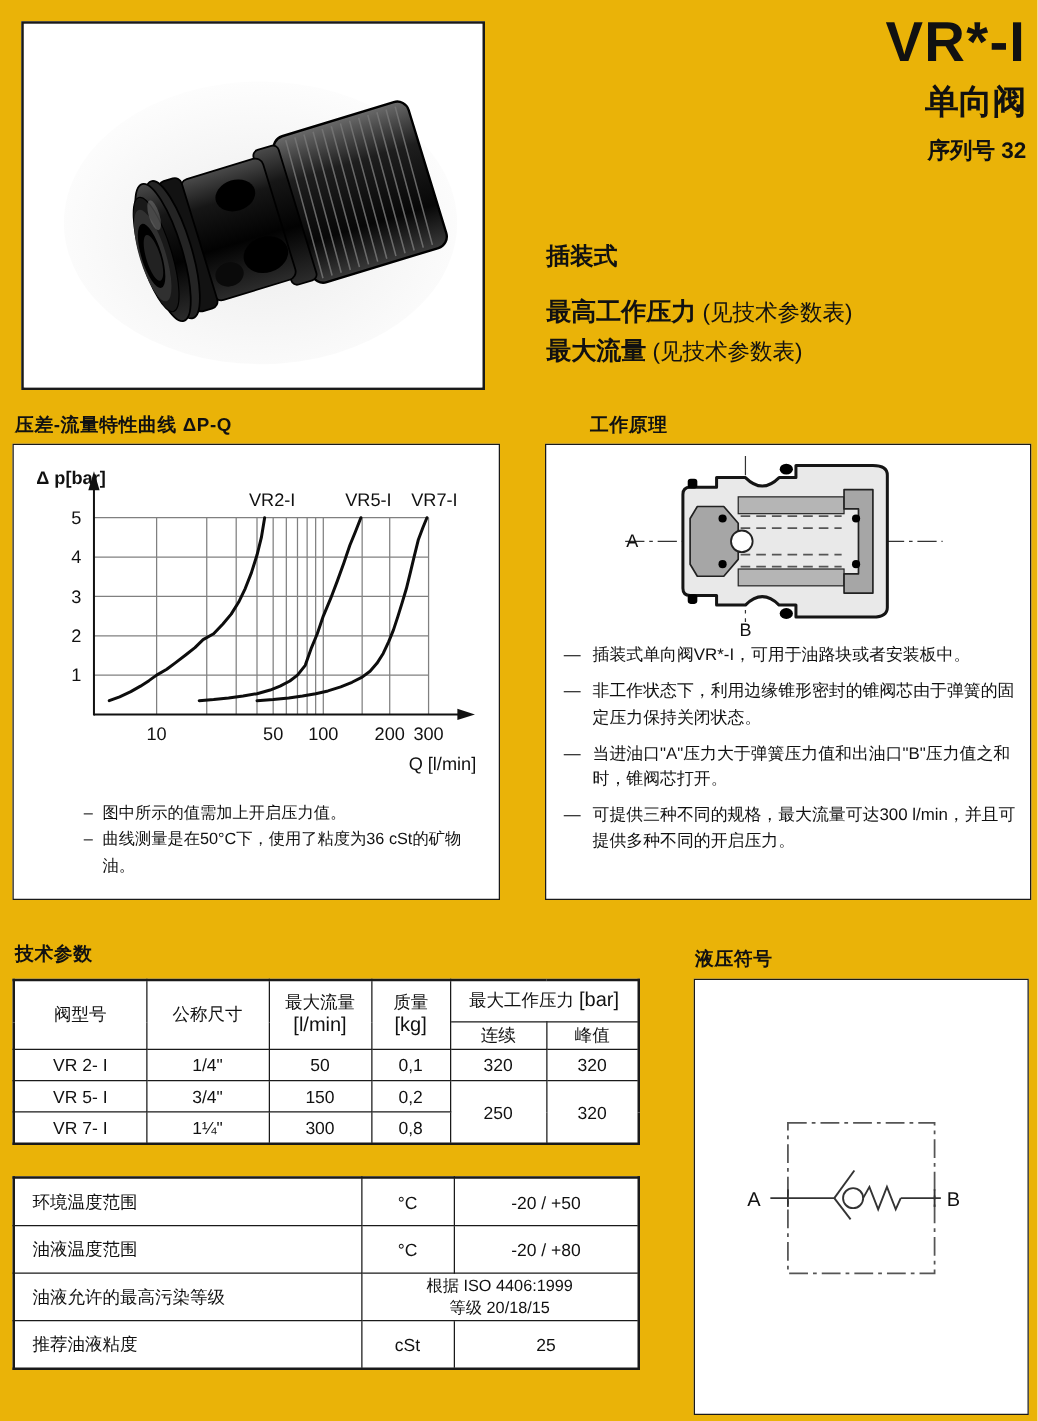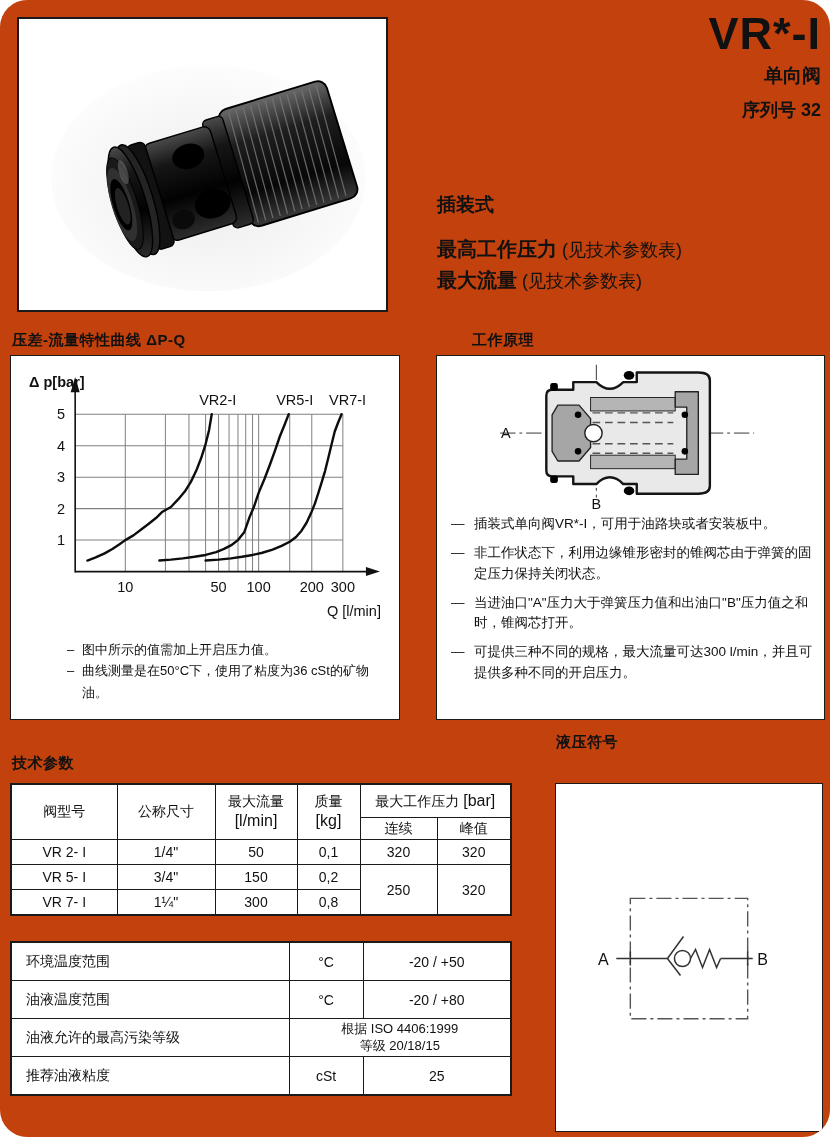--- a/index.html
+++ b/index.html
@@ -1,43 +1,43 @@
 <!DOCTYPE html>
 <html><head>
 <meta charset="utf-8">
 <style>
   html,body{margin:0;padding:0;background:#fff;}
-  .page{position:relative;width:830px;height:1137px;background:#c2410c;
-        font-family:"Liberation Sans",sans-serif;color:#111;overflow:hidden;border-radius:27px;}
+  .page{position:relative;width:830px;height:1137px;background:#eab308;
+        font-family:"Liberation Sans",sans-serif;color:#111;overflow:hidden;}
   svg{font-family:inherit;display:block;}
 
   
   .photo-box{position:absolute;left:17px;top:17px;width:371px;height:295px;
              border:2px solid #1a1a1a;box-sizing:border-box;background:#fff;}
   .photo-box svg{width:100%;height:100%;}
 
   
   .title-block{position:absolute;top:13px;right:9px;text-align:right;}
   .model{font-size:45px;font-weight:bold;line-height:0.95;letter-spacing:1px;}
-  .type-name{font-size:19px;font-weight:bold;margin-top:7px;}
+  .type-name{font-size:27px;font-weight:bold;margin-top:7px;}
   .series{font-size:18px;font-weight:bold;margin-top:9px;}
 
   
   .intro{position:absolute;left:437px;top:192px;}
   .intro .mount{font-size:19px;font-weight:bold;}
   .intro .line{margin-top:18px;font-size:18px;}
   .intro .line+.line{margin-top:4px;}
   .intro .line b{font-size:20px;}
 
   
   .sec-head{position:absolute;font-size:15px;font-weight:bold;letter-spacing:0.5px;}
   #chart-head{left:12px;top:331px;}
   #principle-head{left:440px;top:331px;margin-left:32px;}
   #tech-head{left:12px;top:754px;}
-  #symbol-head{left:556px;top:733px;font-family:Liberation Mono, monospace;}
+  #symbol-head{left:556px;top:758px;font-family:Liberation Mono, monospace;}
 
   
   .box{position:absolute;border:1.5px solid #1a1a1a;box-sizing:border-box;background:#fff;}
   #chart-box{left:10px;top:355px;width:390px;height:365px;}
   #principle-box{left:436px;top:355px;width:389px;height:365px;}
   #symbol-box{left:555px;top:783px;width:268px;height:349px;}
 
   
   #chart-svg{position:absolute;left:0;top:0;width:100%;height:100%;}
   .grid{stroke:#808080;stroke-width:1;fill:none;}

